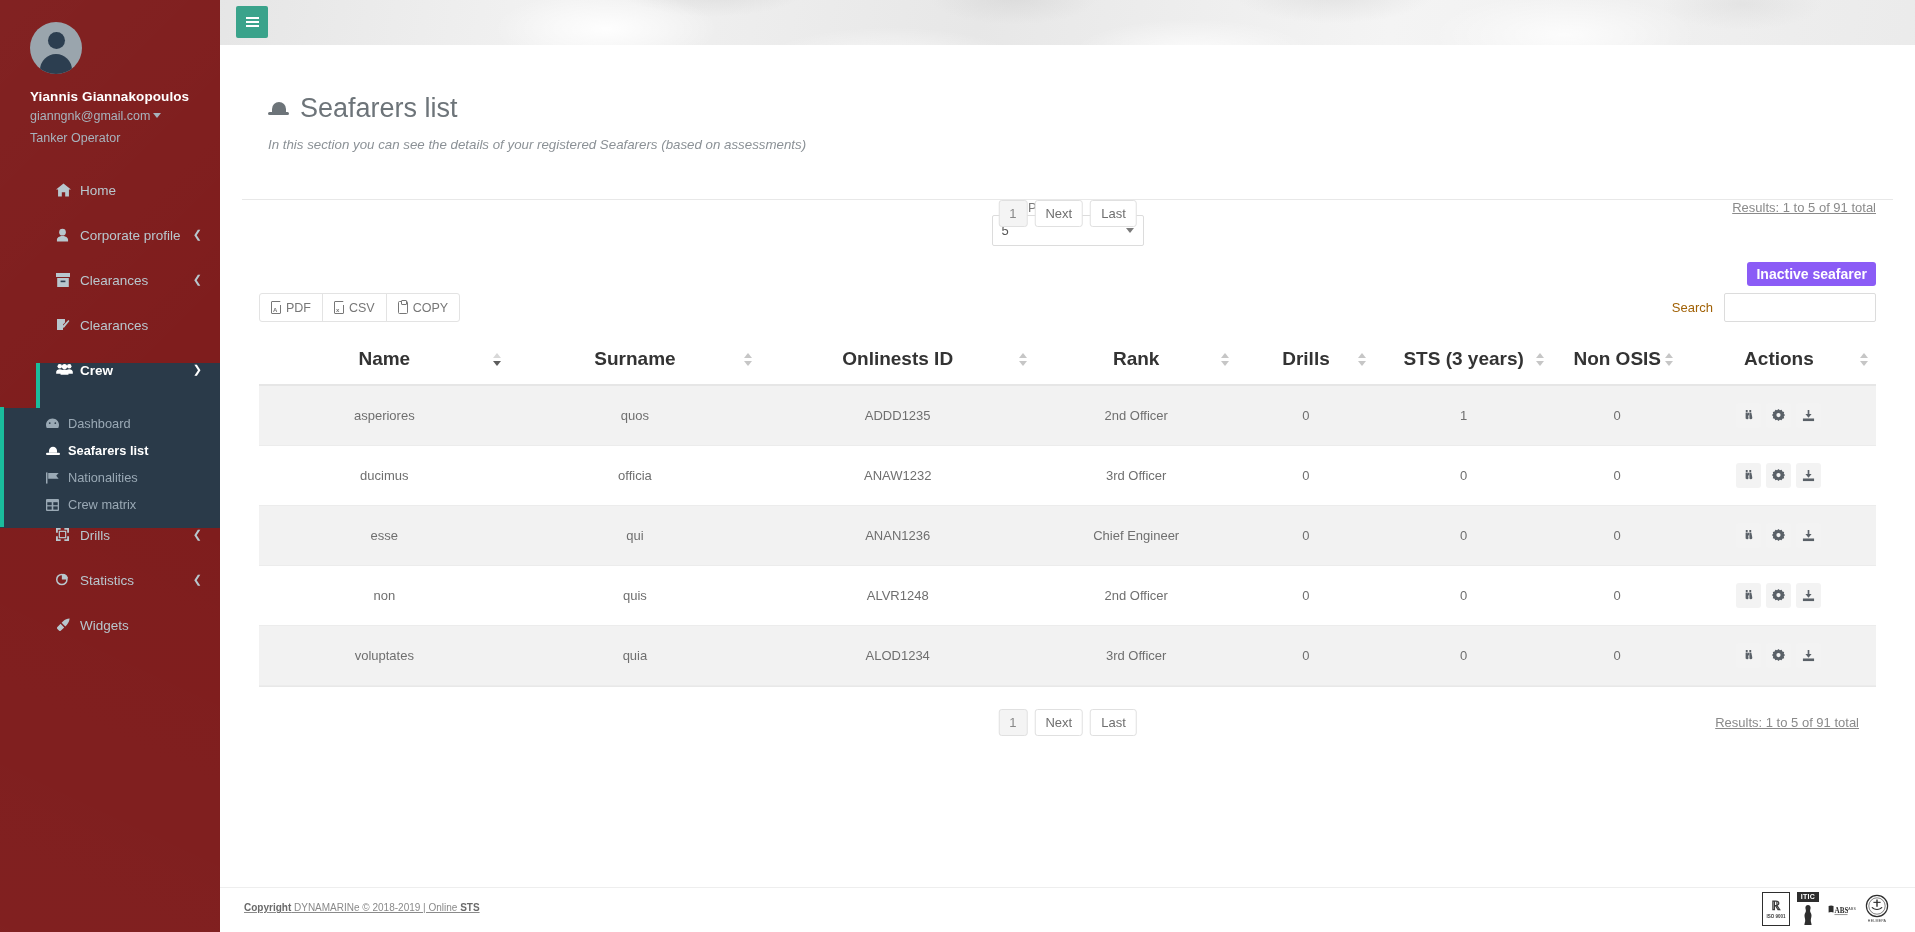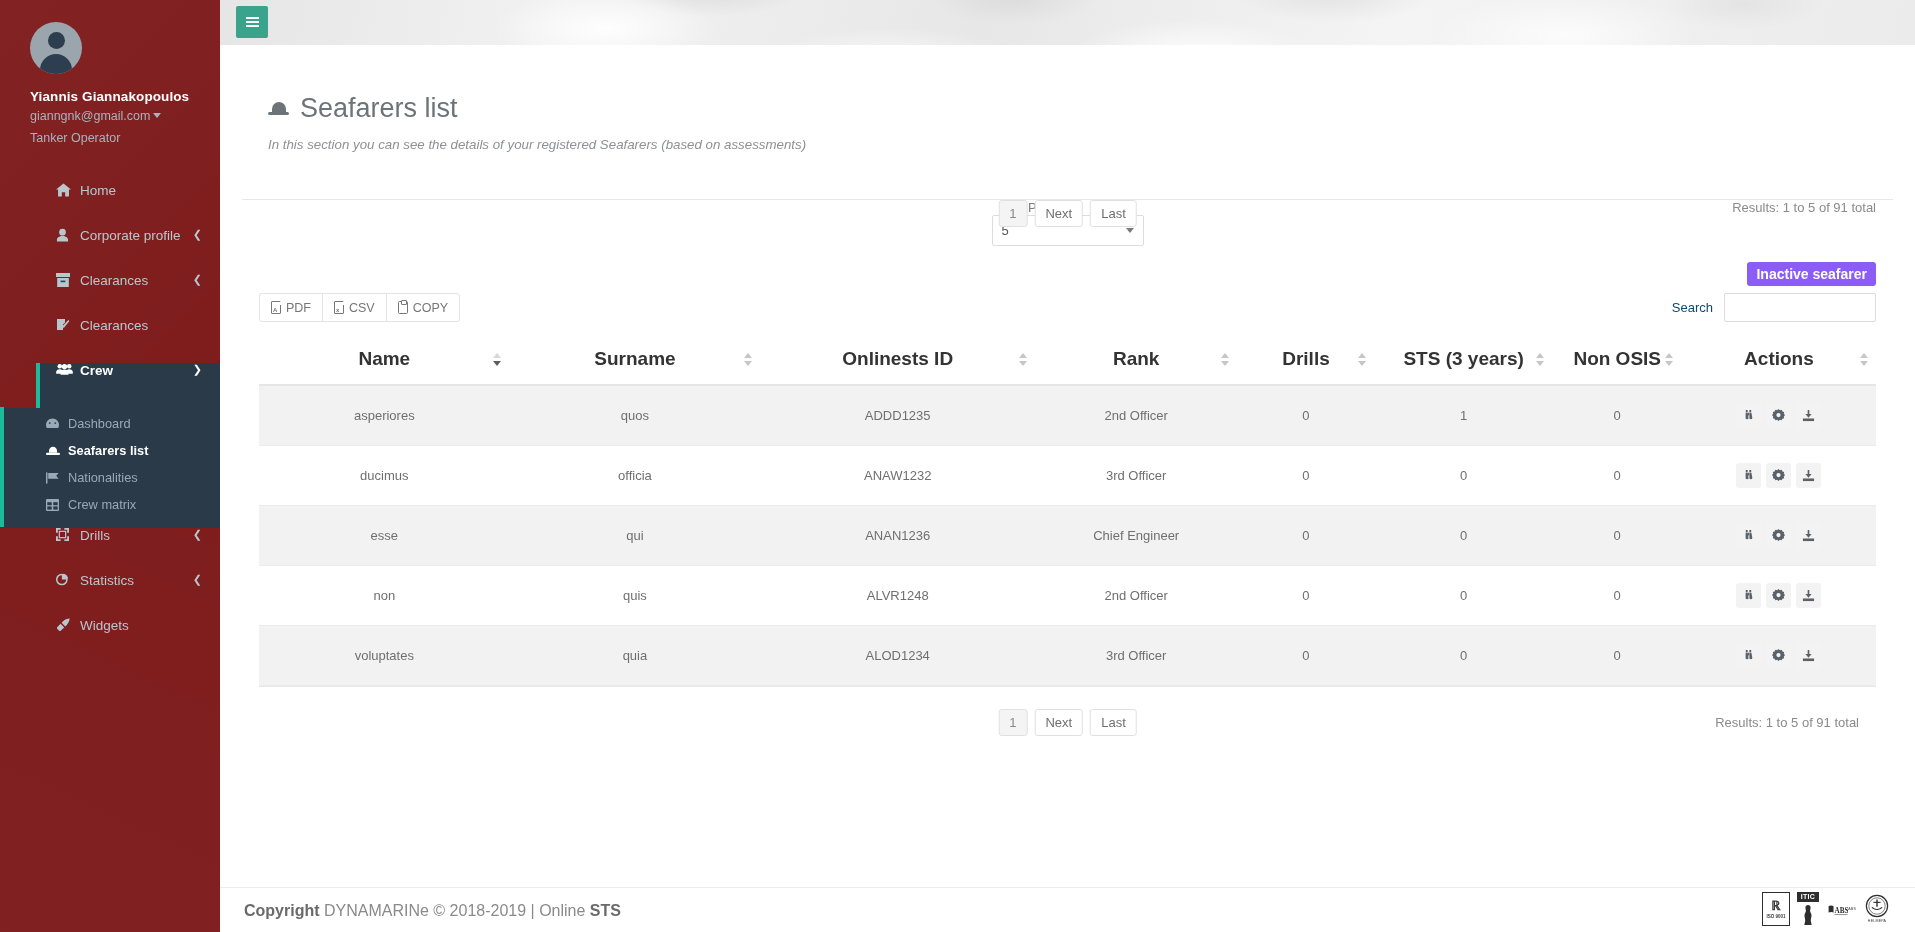--- a/index.html
+++ b/index.html
@@ -255,21 +255,21 @@
     min-width: 28px; height: 27px;
     border: 1px solid #e0e0e0; border-radius: 3px;
     background: #ffffff;
     display: flex; align-items: center; justify-content: center;
     padding: 0 10px;
     color: #6f6f6f; font-size: 13px; cursor: pointer;
   }
   .pg-btn.current { background: #f4f4f4; color: #888; }
   .results-text {
     position: absolute; right: 17px;
-    color: #8a8a8a; font-size: 13px;
+    color: #8a8a8a; font-size: 13px; text-decoration: underline;
   }
 
   .badge-row {
     position: relative; height: 22px; padding-right: 17px;
   }
   .badge-inactive {
     position: absolute; right: 17px; top: 0;
     background: #8b5cf6; color: #ffffff;
     font-size: 14px; font-weight: bold;
     padding: 4px 9px; border-radius: 3px;
@@ -315,21 +315,21 @@
   .clip-ico::before {
     content: ""; position: absolute; left: 1.8px; top: -2.4px;
     width: 4.6px; height: 3px;
     border: 1.2px solid #777; border-radius: 1px;
     background: #ffffff;
   }
   .search-wrap {
     position: absolute; right: 17px; top: 9px;
     display: flex; align-items: center; gap: 11px;
   }
-  .search-label { color: #0c4a6e; font-size: 13px; }
+  .search-label { color: #a16207; font-size: 13px; }
   .search-input {
     width: 152px; height: 29px;
     border: 1px solid #dcdcdc; border-radius: 2px;
     background: #ffffff; outline: none;
     padding: 0 8px; font-size: 13px;
     font-family: "Liberation Sans", sans-serif;
   }
 
   
   table.dt {
@@ -401,21 +401,21 @@
 
   
   #footer {
     position: absolute; left: 220px; top: 887px;
     width: 1695px; height: 45px;
     background: #ffffff;
     border-top: 1px solid #eeeeee;
   }
   .copy-text {
     position: absolute; left: 24px; top: 14px;
-    font-size: 16px; color: #8a8a8a;
+    font-size: 10px; color: #8a8a8a; text-decoration: underline;
   }
   .copy-text b { color: #6a6a6a; }
   .cert-logos {
     position: absolute; right: 22px; top: 4px;
     display: flex; align-items: flex-end; gap: 5px;
   }
   .cert {
     font-size: 5px; color: #3a3a3a;
     display: flex; flex-direction: column; align-items: center;
     line-height: 1.1;

